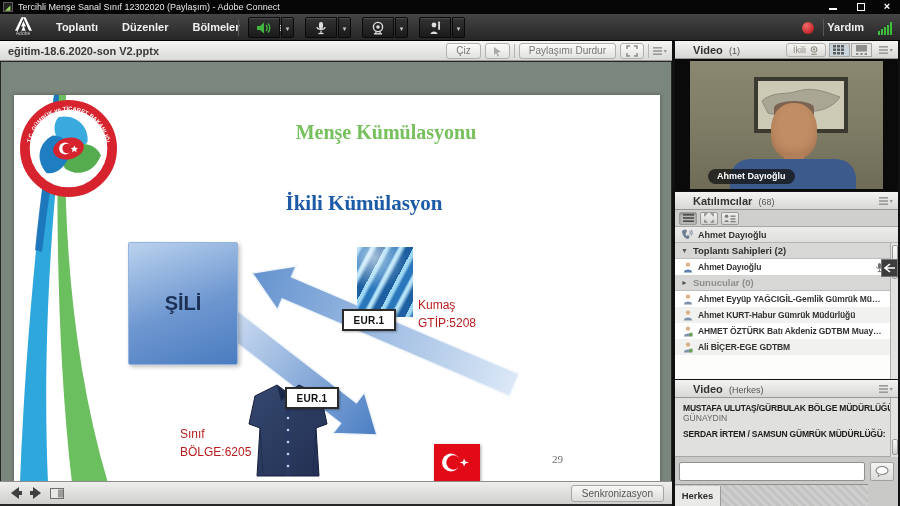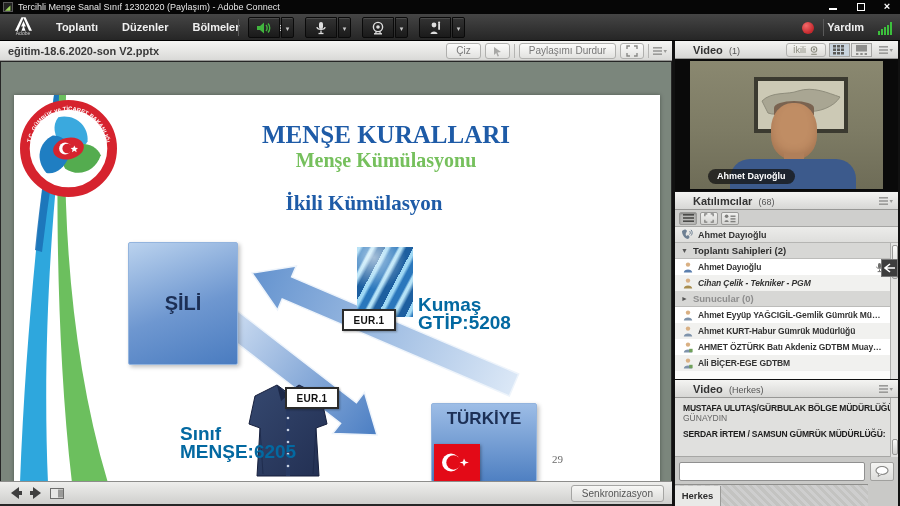--- a/index.html
+++ b/index.html
@@ -78,21 +78,21 @@
                background:linear-gradient(#9dbde6,#4f80c2); align-items:flex-start;
                justify-content:center; padding-top:5px; }
   .fabric { position:absolute; left:343px; top:152px; width:56px; height:70px;
             background:
               radial-gradient(circle at 30% 15%, rgba(255,255,255,.6), rgba(255,255,255,0) 45%),
               repeating-linear-gradient(118deg,#9fd8f4 0 3px,#2a77bc 6px 11px,#b4e2f7 13px 15px,#1d5fa0 19px 25px),
               #3a86c8; }
   .eur1 { position:absolute; width:54px; height:22px; background:#fff; border:2px solid #2b2b2b;
           display:flex; align-items:center; justify-content:center; font-size:10px; font-weight:bold;
           color:#111; letter-spacing:.3px; box-shadow:1px 1px 2px rgba(0,0,0,.3); }
-  .caption { position:absolute; font-size:19px; color:#0369a1; line-height:18px;font-weight:bold; }
+  .caption { position:absolute; font-size:12px; color:#b91c1c; line-height:18px; }
   .flag { position:absolute; left:420px; top:349px; width:46px; height:37px; background:#e30a17;
           box-shadow:1px 1px 3px rgba(0,0,0,.35); }
   .pagenum { position:absolute; left:538px; top:358px; font-family:"Liberation Serif", serif;
              font-size:11px; color:#6b6b6b; }
 
   
   .rpod { position:absolute; left:675px; width:223px; background:#d8d8d6; overflow:hidden; }
   .rpodheader { position:absolute; left:0; top:0; width:100%; height:18px;
                 background:linear-gradient(#f4f4f2,#d7d7d5); border-bottom:1px solid #979795; }
   .rpodheader .ptitle { position:absolute; left:18px; top:0; font-size:11px; font-weight:bold;
@@ -311,21 +311,20 @@
             <path d="M50,16 C68,18 77,34 71,49 C62,58 48,54 44,44 C40,33 41,22 50,16 Z" fill="#54ac4f" transform="rotate(102 50 50)"></path>
             <path d="M50,16 C68,18 77,34 71,49 C62,58 48,54 44,44 C40,33 41,22 50,16 Z" fill="#1f7ec2" transform="rotate(222 50 50)"></path>
           </g>
           <ellipse cx="50" cy="50" rx="16" ry="11" fill="#d6232e" transform="rotate(-12 50 50)"></ellipse>
           <circle cx="46.5" cy="50" r="6.2" fill="#fff"></circle>
           <circle cx="48.7" cy="50" r="5" fill="#d6232e"></circle>
           <polygon points="56,46.8 57.1,49.3 59.8,49.5 57.8,51.2 58.4,53.8 56,52.4 53.6,53.8 54.2,51.2 52.2,49.5 54.9,49.3" fill="#fff"></polygon>
         </svg>
 
         <div class="s-titleblock">
-          <div class="s-title">MENŞE KURALLARI</div>
           <div class="s-subtitle">Menşe Kümülasyonu</div>
         </div>
         <div class="s-heading">İkili Kümülasyon</div>
 
         <svg class="abs" style="left:0;top:0;" width="646" height="388" viewBox="0 0 646 388">
           <defs>
             <linearGradient id="ar1" x1="505" y1="290" x2="238" y2="178" gradientUnits="userSpaceOnUse">
               <stop offset="0" stop-color="#dde9f7"></stop>
                 <stop offset="1" stop-color="#6493cf"></stop>
             </linearGradient>
@@ -333,23 +332,20 @@
               <stop offset="0" stop-color="#d4e2f4"></stop>
                 <stop offset="1" stop-color="#4b7ec3"></stop>
             </linearGradient>
           </defs>
           <polygon points="363,340 318.6,338.6 326.6,328.3 197.1,228.3 212.9,207.7 342.4,307.7 350.4,297.4" fill="url(#ar2)" stroke="#eef4fb" stroke-width="1.5"></polygon>
           <polygon points="238,178 282.3,170.9 277.6,181.9 504.7,279 495.3,301 268.2,203.9 263.5,215" fill="url(#ar1)" stroke="#eef4fb" stroke-width="1.5"></polygon>
         </svg>
 
         <div class="countrybox chilebox">
           <span>ŞİLİ</span>
-        </div>
-        <div class="countrybox turkeybox">
-          <span>TÜRKİYE</span>
         </div>
         <div class="flag">
           <svg width="46" height="37" viewBox="0 0 46 37">
               <circle cx="17" cy="18.5" r="9" fill="#fff"></circle>
               <circle cx="19.5" cy="18.5" r="7.2" fill="#e30a17"></circle>
               <polygon points="30,14.5 31.5,17.6 34.9,18.5 31.5,19.4 30,22.5 28.9,19.4 25.6,18.5 28.9,17.6" fill="#fff"></polygon>
             </svg>
         </div>
 
         <div class="fabric"></div>
@@ -379,21 +375,21 @@
               <circle cx="45" cy="60" r="1.3"></circle>
               <circle cx="45" cy="72" r="1.3"></circle>
               <circle cx="45" cy="84" r="1.3"></circle>
             </g>
         </svg>
         <div class="eur1" style="left:271px;top:292px;">
           <span>EUR.1</span>
         </div>
         <div class="caption" style="left:166px;top:330px;">
           <div>Sınıf</div>
-          <div>MENŞE:6205</div>
+          <div>BÖLGE:6205</div>
         </div>
 
         <div class="pagenum">29</div>
       </div>
     </div>
 
     <div class="sharebottom">
       <svg class="navarrow" style="left:8px;" viewBox="0 0 16 14">
           <polygon points="11,1 11,13 3,7" fill="#3f3f3f"></polygon>
           <rect x="11" y="5" width="3" height="4" fill="#3f3f3f"></rect>
@@ -526,27 +522,20 @@
             <path d="M0.8,10.5 C0.8,6.5 9.2,6.5 9.2,10.5 Z" fill="#5b7fae"></path>
           </svg>
         <span class="nm">Ahmet Dayıoğlu</span>
         <svg width="9" height="11" viewBox="0 0 12 14">
             <rect x="4" y="1" width="4" height="7" rx="2" fill="#6d6d6b"></rect>
             <path d="M2,6 C2,9 10,9 10,6" stroke="#6d6d6b" stroke-width="1.3" fill="none"></path>
             <line x1="6" y1="9.5" x2="6" y2="12" stroke="#6d6d6b" stroke-width="1.3"></line>
             <line x1="3.5" y1="12.5" x2="8.5" y2="12.5" stroke="#6d6d6b" stroke-width="1.3"></line>
           </svg>
       </div>
-      <div class="arow alt italic">
-        <svg width="10" height="11" viewBox="0 0 10 11">
-            <circle cx="5" cy="2.6" r="2.2" fill="#d9b083"></circle>
-            <path d="M0.8,10.5 C0.8,6.5 9.2,6.5 9.2,10.5 Z" fill="#a88d4e"></path>
-          </svg>
-        <span class="nm">Cihan Çelik - Tekniker - PGM</span>
-      </div>
       <div class="grouphdr dim">
         <span class="tri">►</span>
         <span>Sunucular (0)</span>
       </div>
       <div class="arow" style="background:#fff;">
         <svg width="10" height="11" viewBox="0 0 10 11">
             <circle cx="5" cy="2.6" r="2.2" fill="#d9b083"></circle>
             <path d="M0.8,10.5 C0.8,6.5 9.2,6.5 9.2,10.5 Z" fill="#7e93ab"></path>
           </svg>
         <span class="nm">Ahmet Eyyüp YAĞCIGİL-Gemlik Gümrük Müdürlüğü</span>

